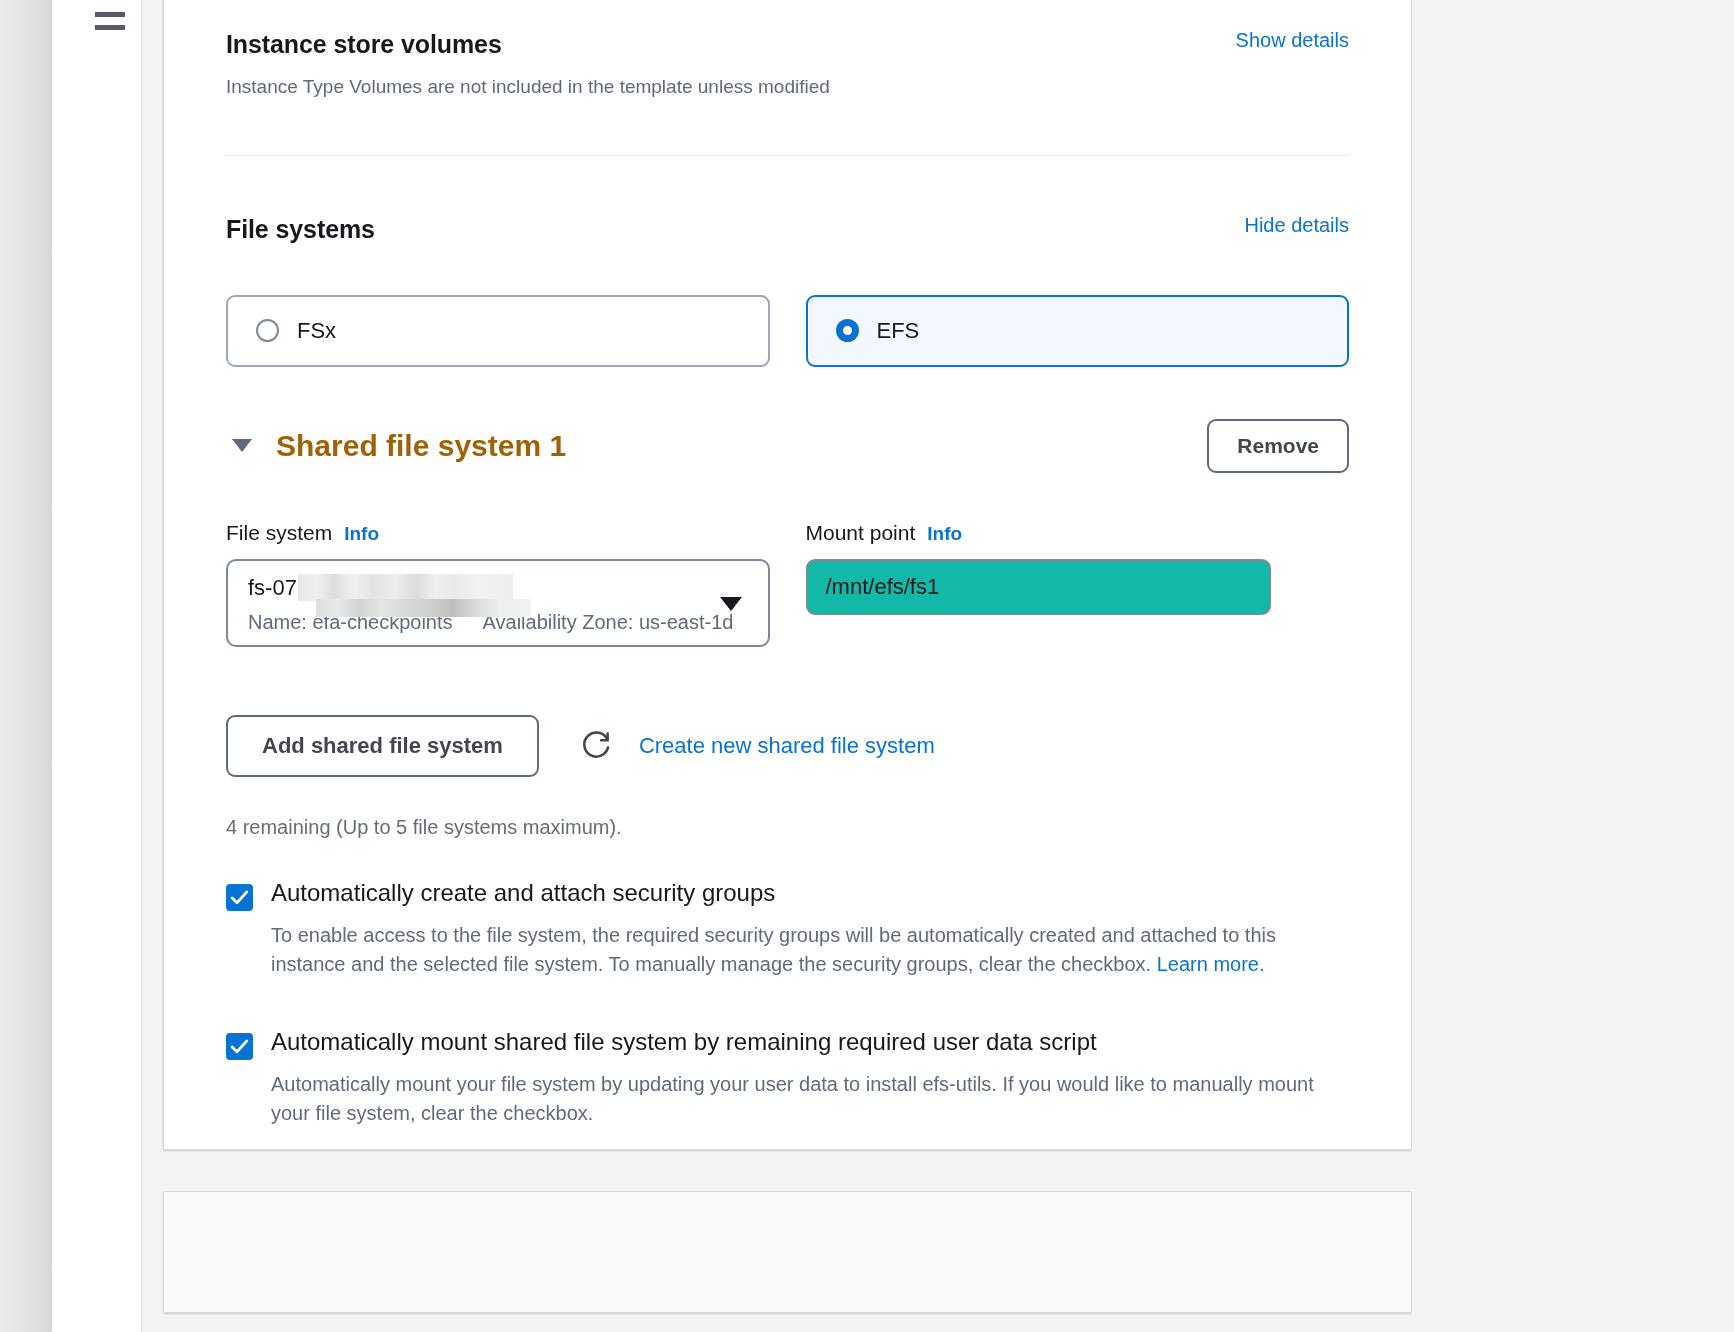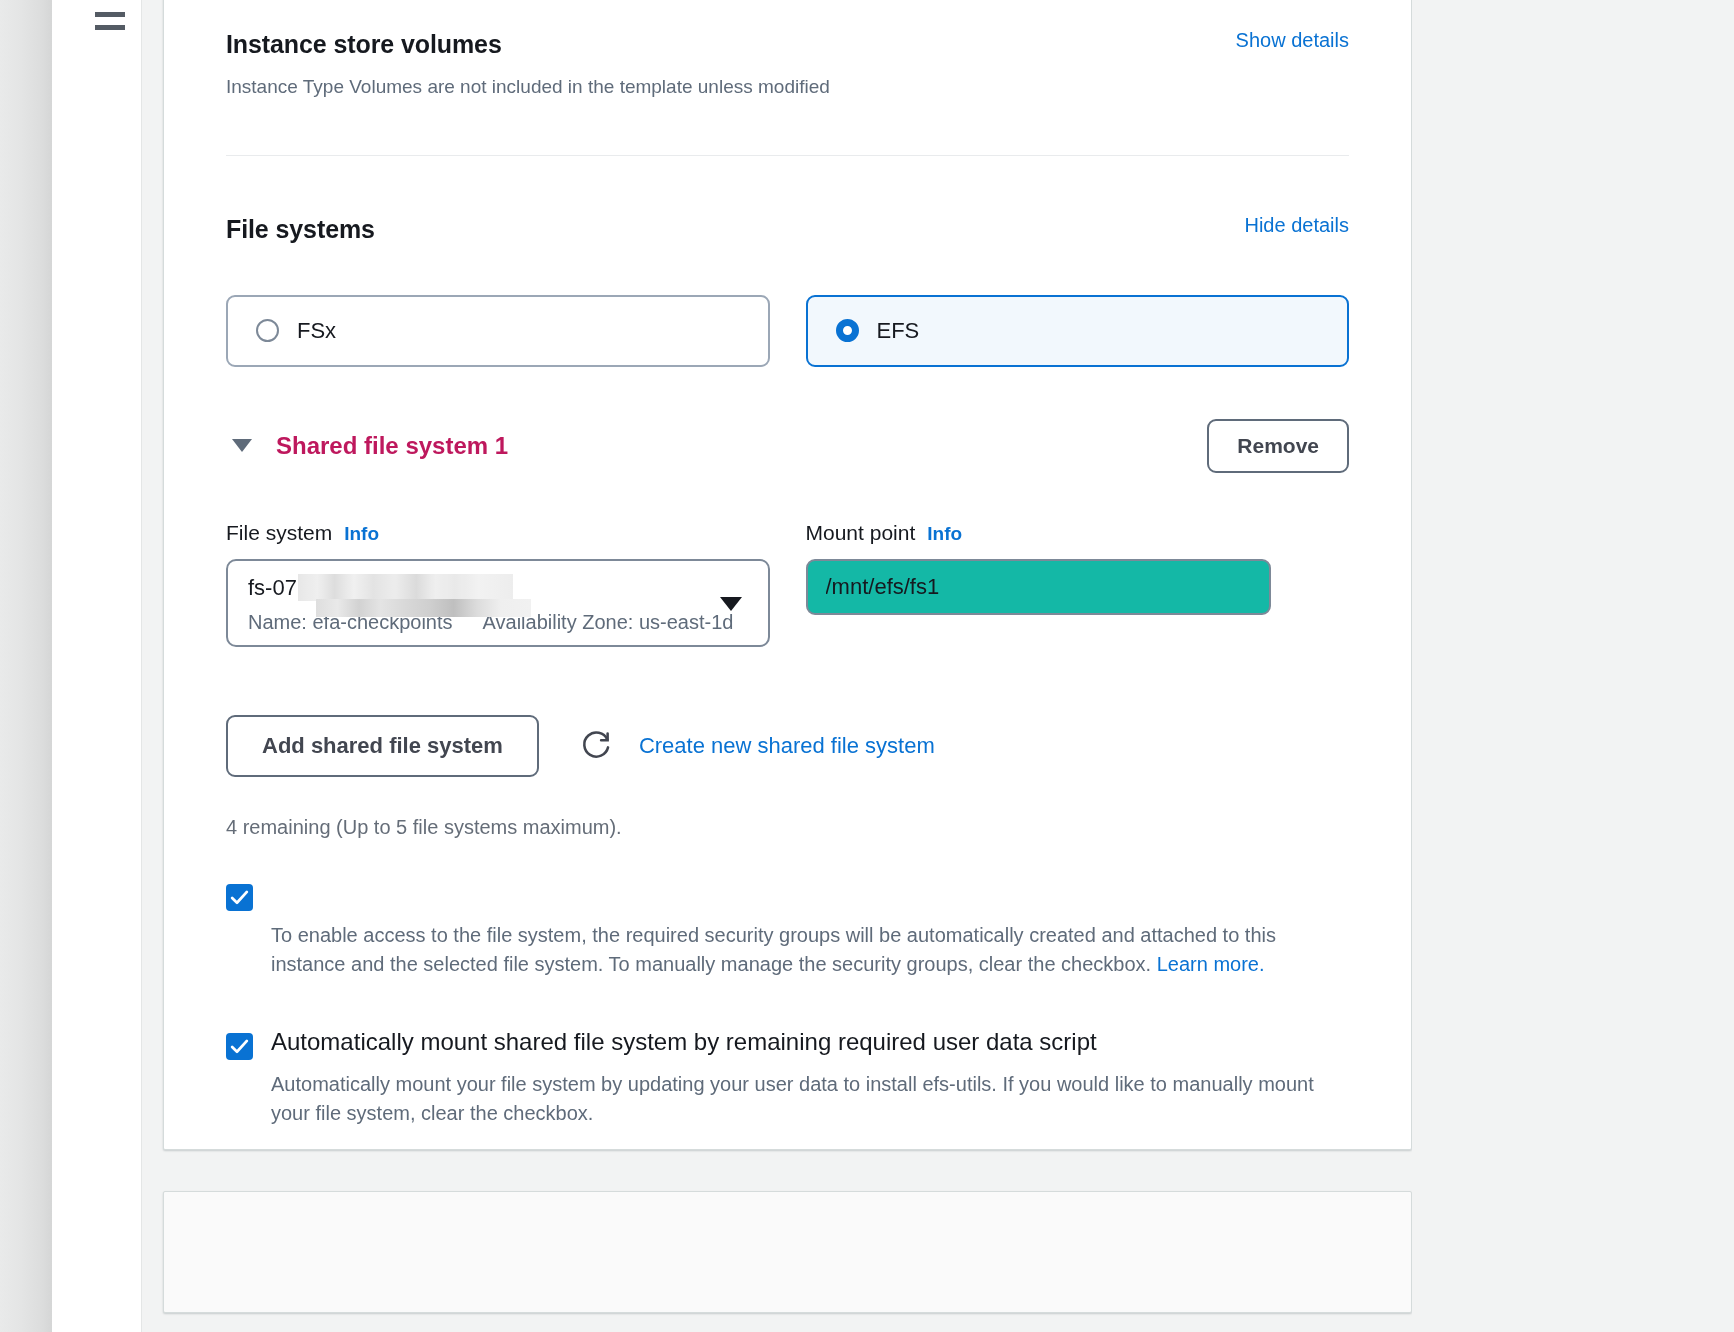--- a/index.html
+++ b/index.html
@@ -181,23 +181,23 @@
   .caret {
     width: 0; height: 0;
     border-left: 10px solid transparent;
     border-right: 10px solid transparent;
     border-top: 13px solid #5f6b7a;
     margin-right: 24px;
     margin-left: 6px;
     cursor: pointer;
   }
   .sfs-title {
-    font-size: 24px;
+    font-size: 30px;
     font-weight: bold;
-    color: #be185d;
+    color: #a16207;
   }
   .btn {
     border: 2px solid #5f6b7a;
     border-radius: 9px;
     background: #ffffff;
     color: #424650;
     font-family: "Liberation Sans", sans-serif;
     font-size: 21px;
     font-weight: bold;
     padding: 13px 28px;
@@ -473,20 +473,21 @@
 
           <div class="remaining">4 remaining (Up to 5 file systems maximum).</div>
 
           <div class="cbx-block">
             <div class="cbx-row">
               <div class="cbx">
                 <svg width="21" height="21" viewBox="0 0 20 20">
                   <path d="M3 10.5 L7.6 15 L17 4.7" stroke="#ffffff" stroke-width="2.6" fill="none" stroke-linecap="round" stroke-linejoin="round"></path>
                 </svg>
               </div>
+              <div class="cbx-label">Automatically create and attach security groups</div>
             </div>
             <div class="cbx-desc">
               <span>To enable access to the file system, the required security groups will be automatically created and attached to this instance and the selected file system. To manually manage the security groups, clear the checkbox.</span>
               <span class="link" style="font-size:20px">Learn more.</span>
             </div>
           </div>
 
           <div class="cbx-block second">
             <div class="cbx-row">
               <div class="cbx">

